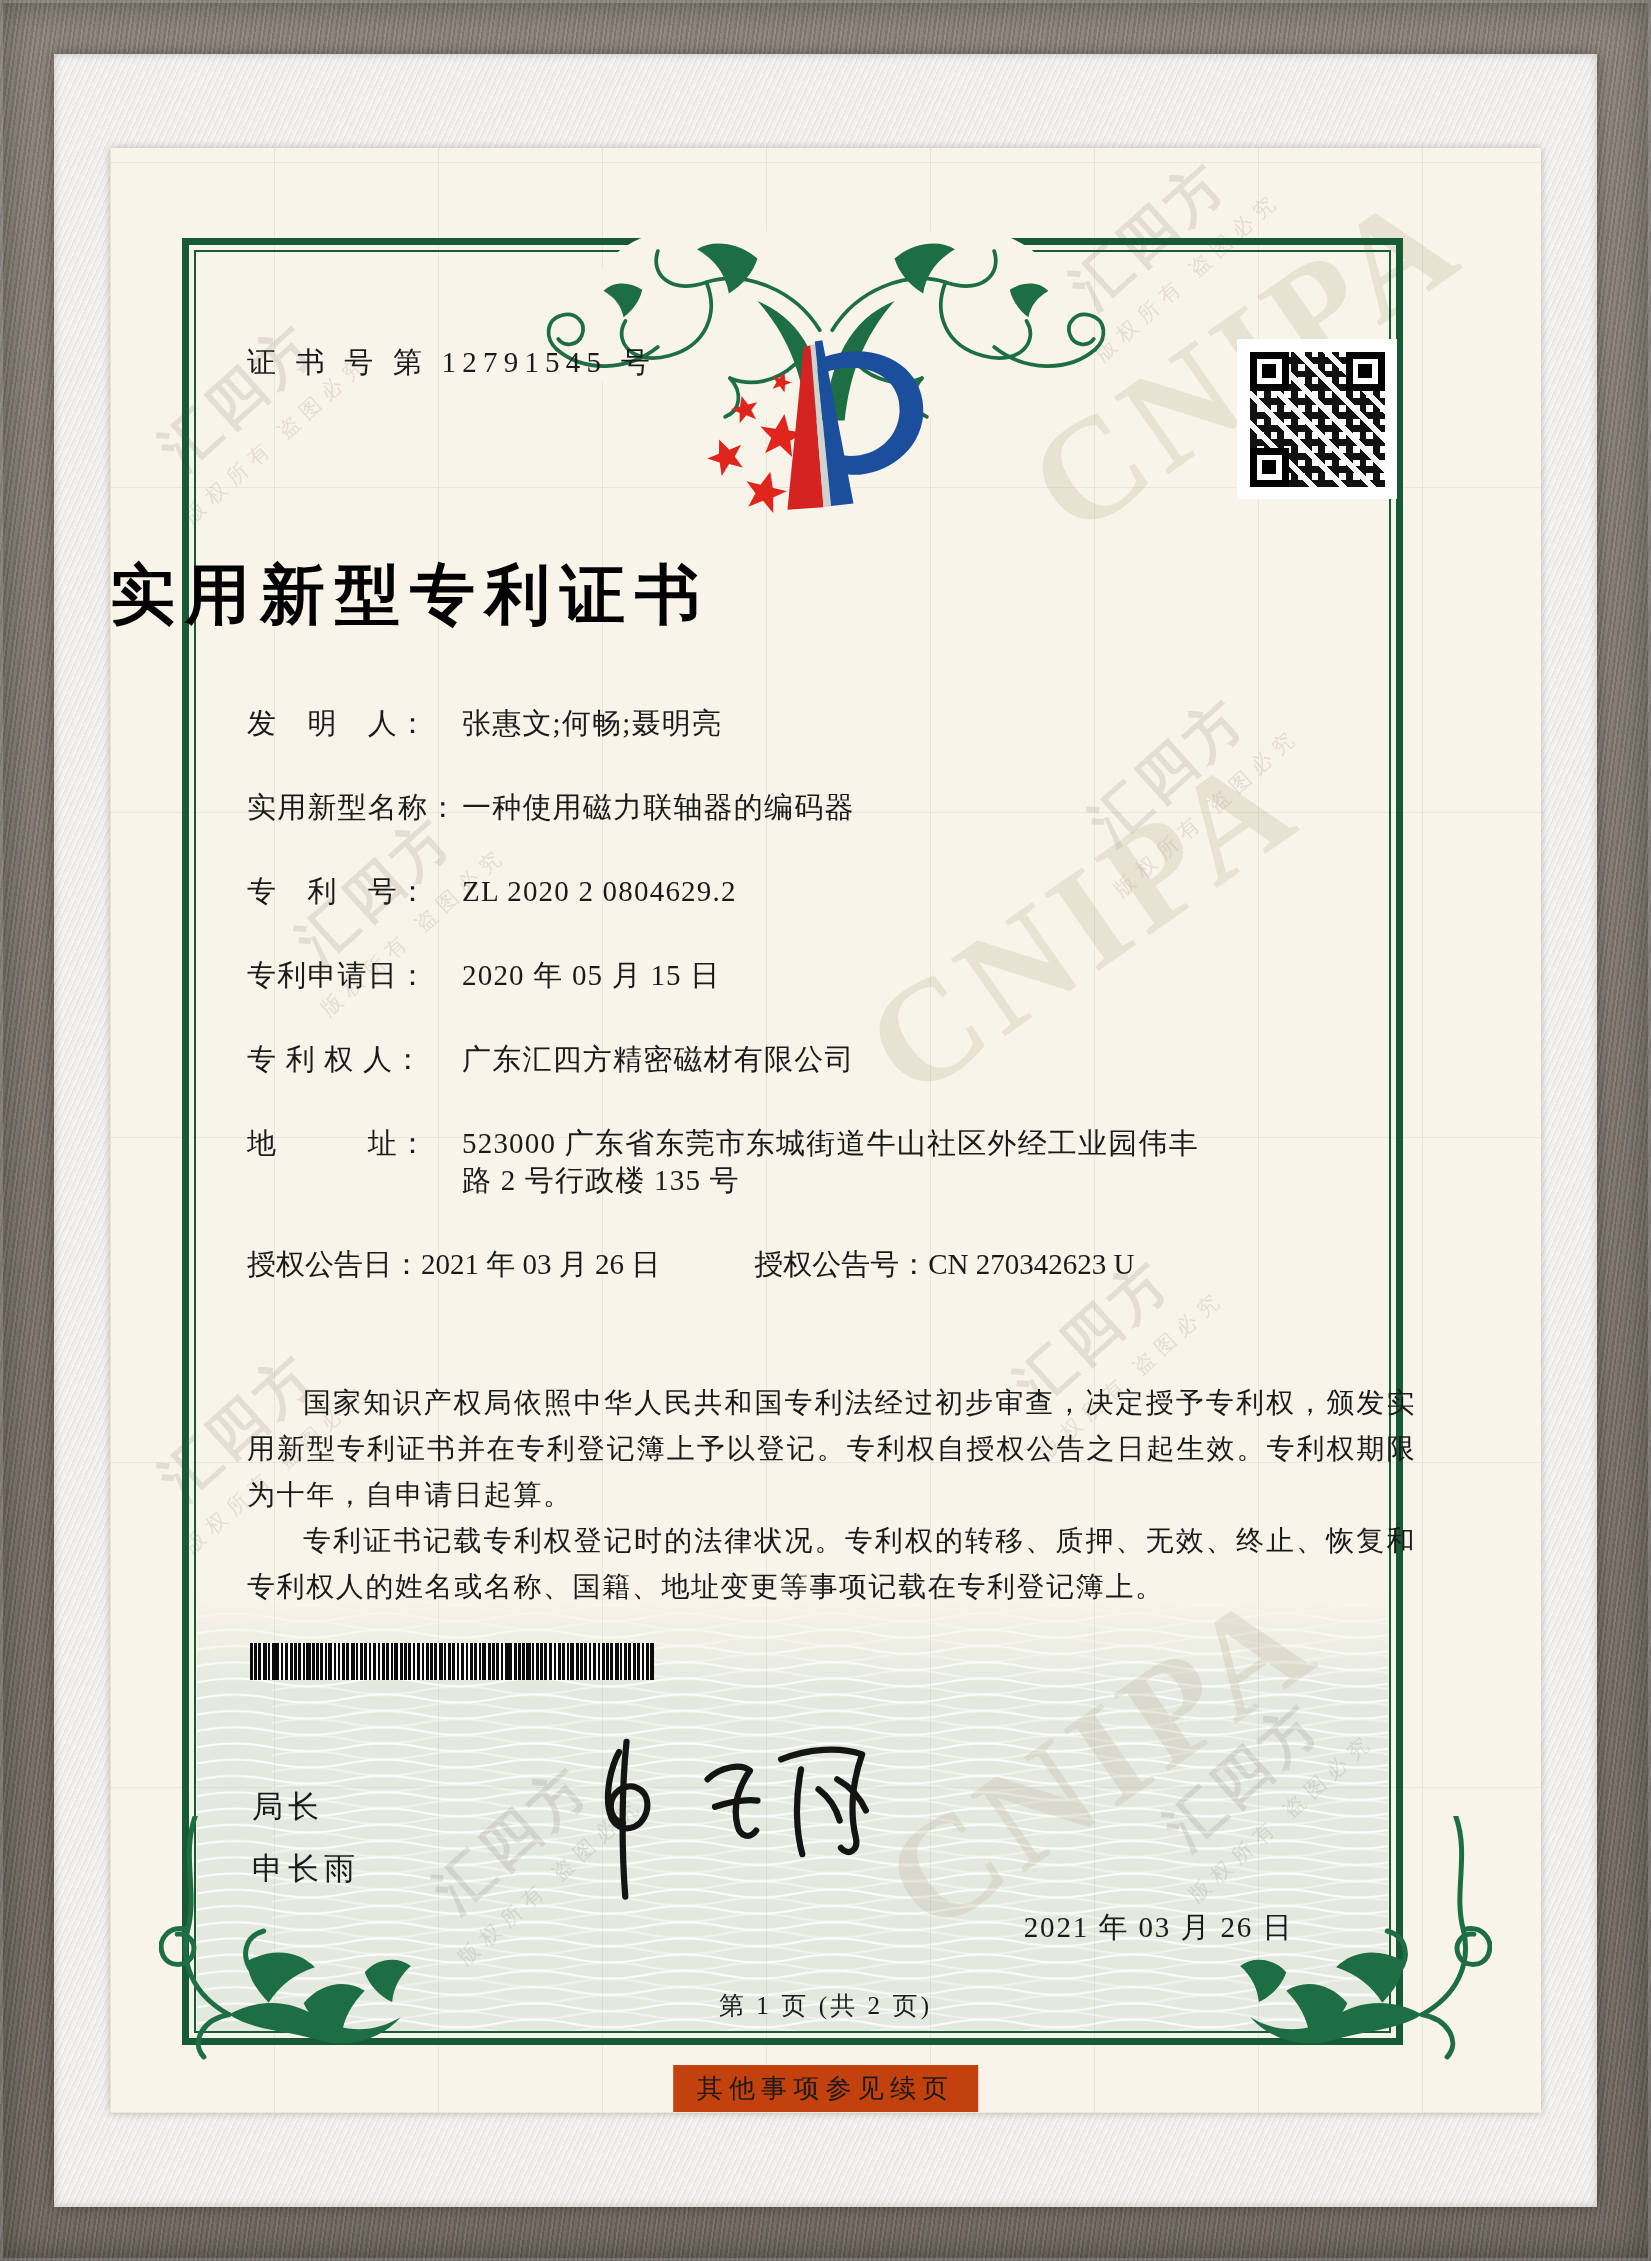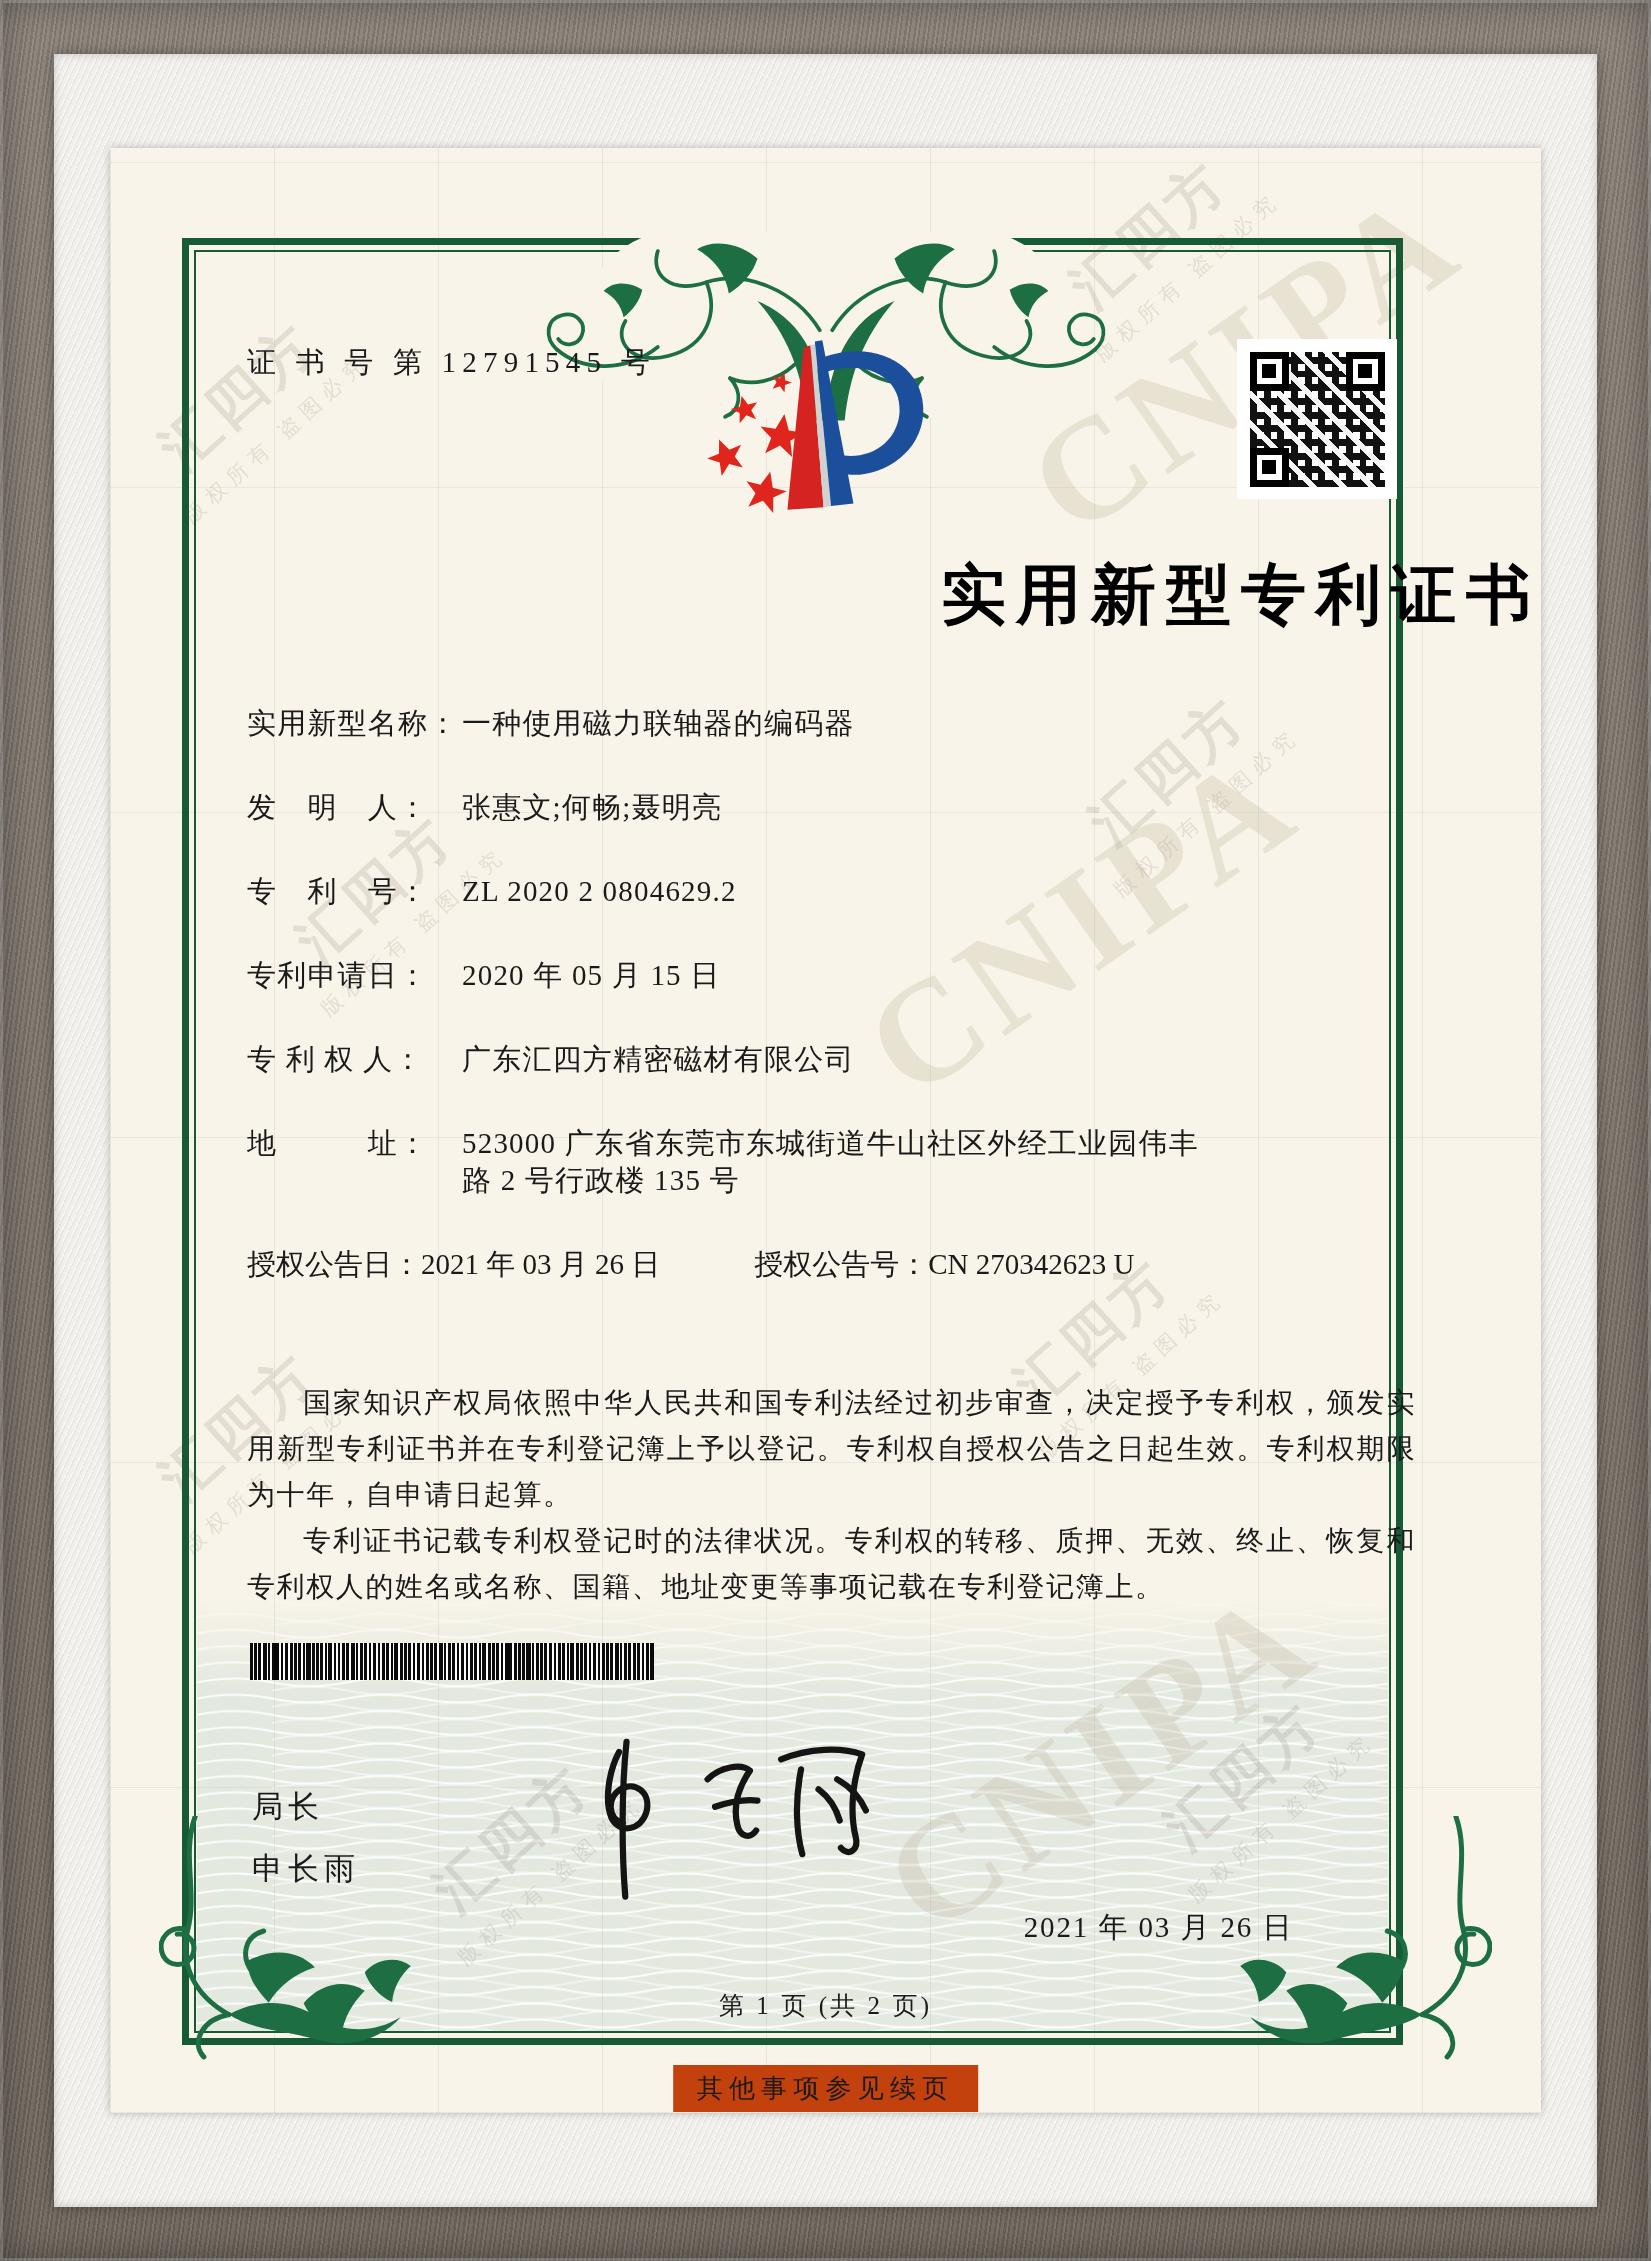--- a/index.html
+++ b/index.html
@@ -63,21 +63,21 @@
   .qr .modules{position:absolute;inset:12.5px;
     background-image:
       repeating-linear-gradient(45deg, rgba(255,255,255,.95) 0 5.6px, transparent 5.6px 21px),
       repeating-linear-gradient(0deg,#111 0 6.9px,transparent 6.9px 13.7px),
       repeating-linear-gradient(90deg,#111 0 6.9px,#fff 6.9px 13.7px);
   }
   .qr .f{position:absolute;width:25px;height:25px;border:7.5px solid #000;background:#fff;}
   .qr .f::after{content:"";position:absolute;inset:5.6px;background:#000;}
   .qr .f.tl{left:12.5px;top:12.5px;} .qr .f.tr{right:12.5px;top:12.5px;} .qr .f.bl{left:12.5px;bottom:12.5px;}
 
-  .title{position:absolute;left:0;right:0;top:403px;text-align:right;font-size:65px;font-weight:bold;letter-spacing:10px;color:#000;z-index:6;}
+  .title{position:absolute;left:0;right:0;top:403px;text-align:left;font-size:65px;font-weight:bold;letter-spacing:10px;color:#000;z-index:6;}
 
   .fields{position:absolute;left:137px;right:134px;top:557px;z-index:6;}
   .row{display:flex;font-size:29px;line-height:37px;margin-bottom:47px;}
   .row .label{flex:0 0 215px;letter-spacing:1.2px;}
   .row .value{flex:1;letter-spacing:1.2px;white-space:pre-line;}
   .row.grant{margin-bottom:0;}
   .row.grant .pair2{margin-left:94px;}
 
   .paras{position:absolute;left:137px;right:125px;top:1232px;z-index:6;}
   .paras p{margin:0;font-size:28px;line-height:46px;letter-spacing:1.6px;text-align:justify;text-indent:2em;}
@@ -229,26 +229,26 @@
         <div class="modules"></div>
         <div class="f tl"></div>
         <div class="f tr"></div>
         <div class="f bl"></div>
       </div>
 
       <div class="title">实用新型专利证书</div>
 
       <div class="fields">
         <div class="row">
+          <span class="label">发　明　人：</span>
+          <span class="value">张惠文;何畅;聂明亮</span>
+        </div>
+        <div class="row">
           <span class="label">实用新型名称：</span>
           <span class="value">一种使用磁力联轴器的编码器</span>
-        </div>
-        <div class="row">
-          <span class="label">发　明　人：</span>
-          <span class="value">张惠文;何畅;聂明亮</span>
         </div>
         <div class="row">
           <span class="label">专　利　号：</span>
           <span class="value">ZL 2020 2 0804629.2</span>
         </div>
         <div class="row">
           <span class="label">专利申请日：</span>
           <span class="value">2020 年 05 月 15 日</span>
         </div>
         <div class="row">

